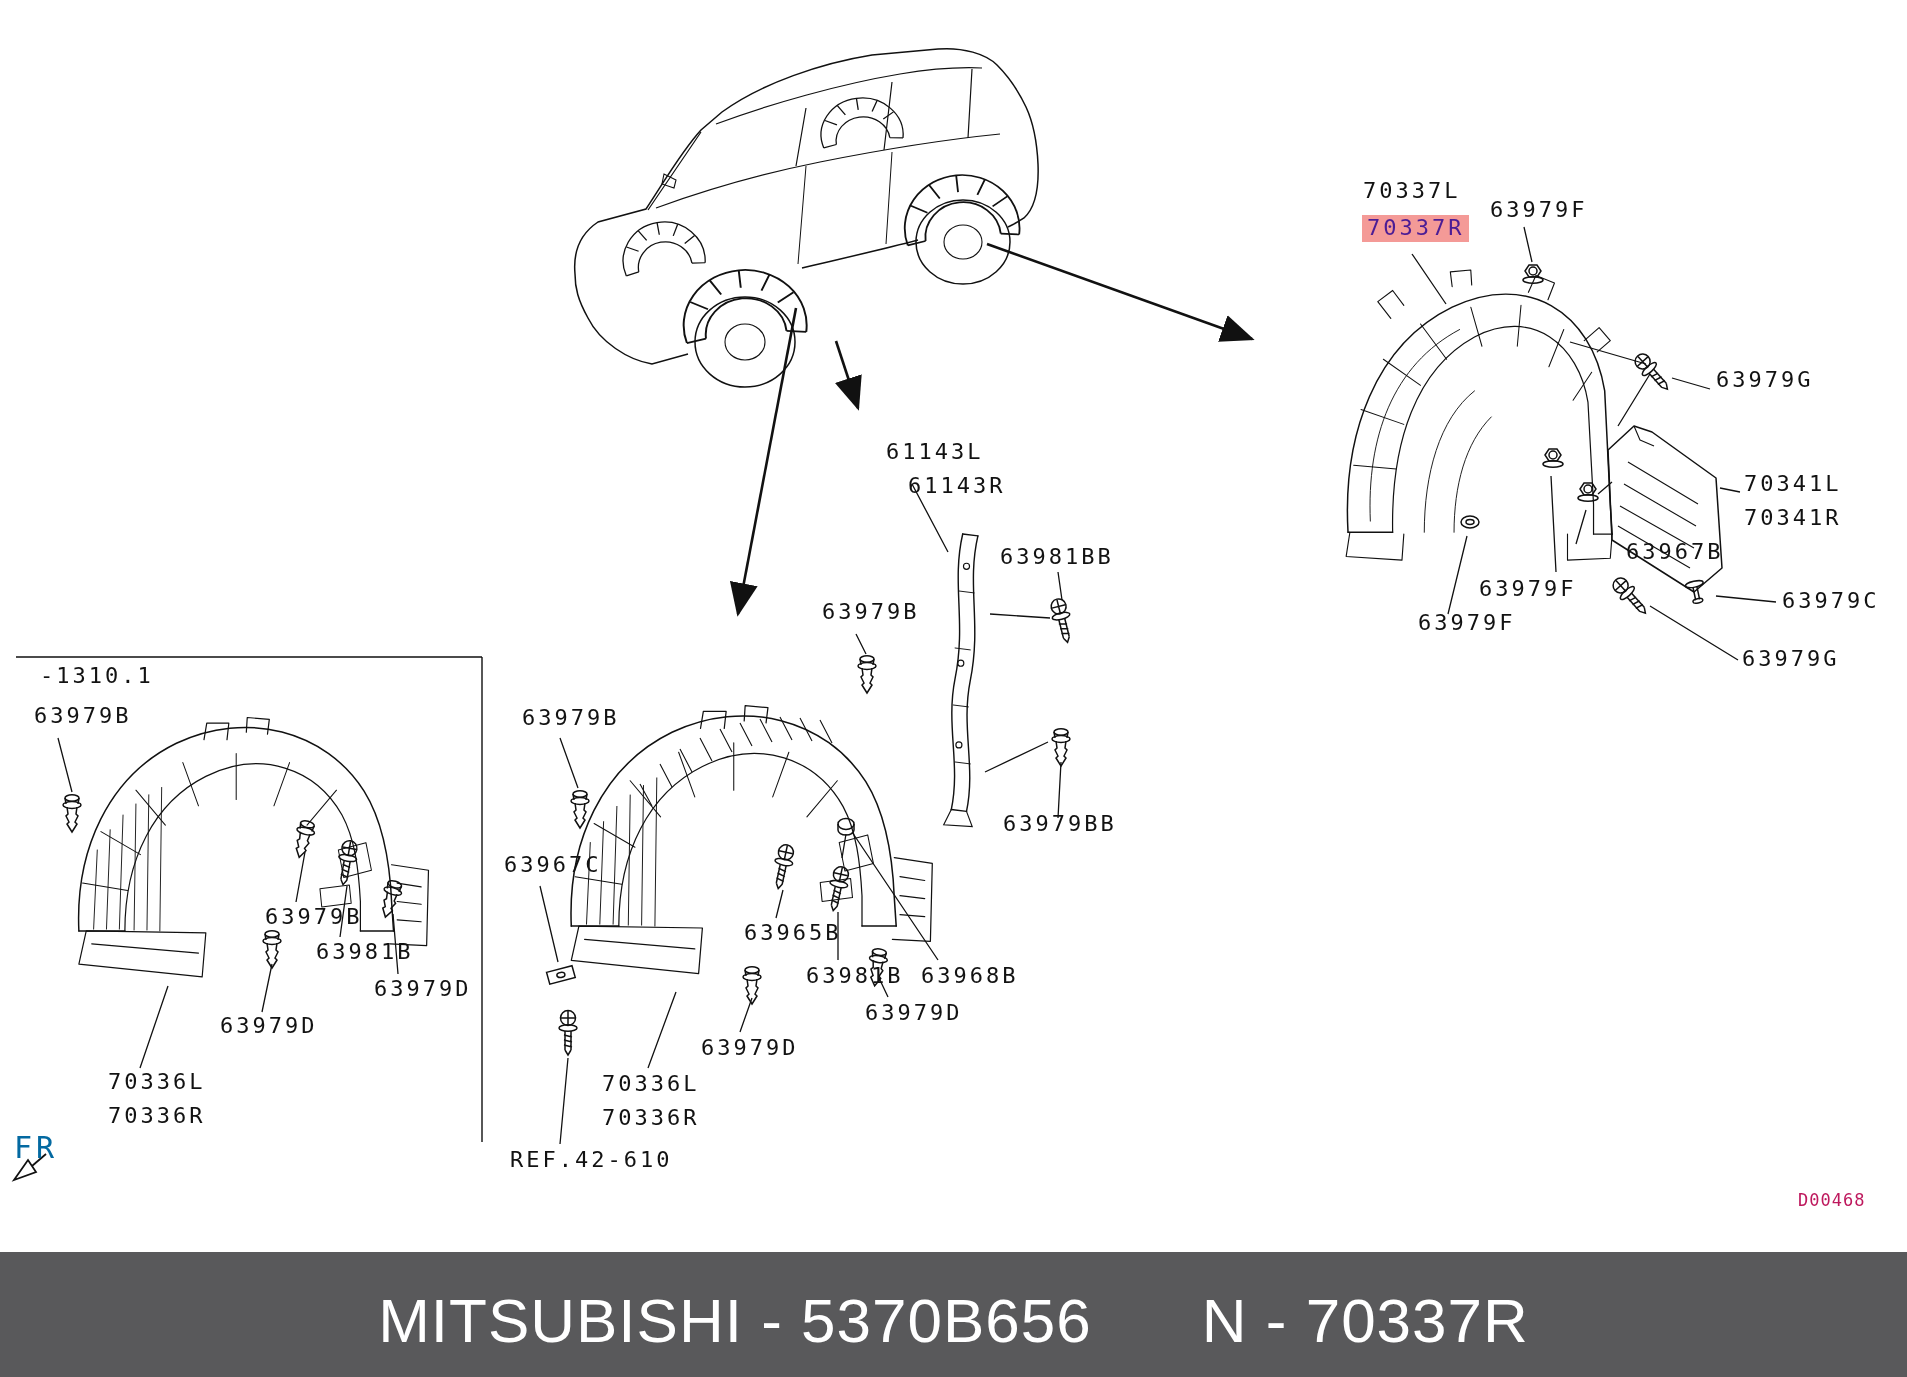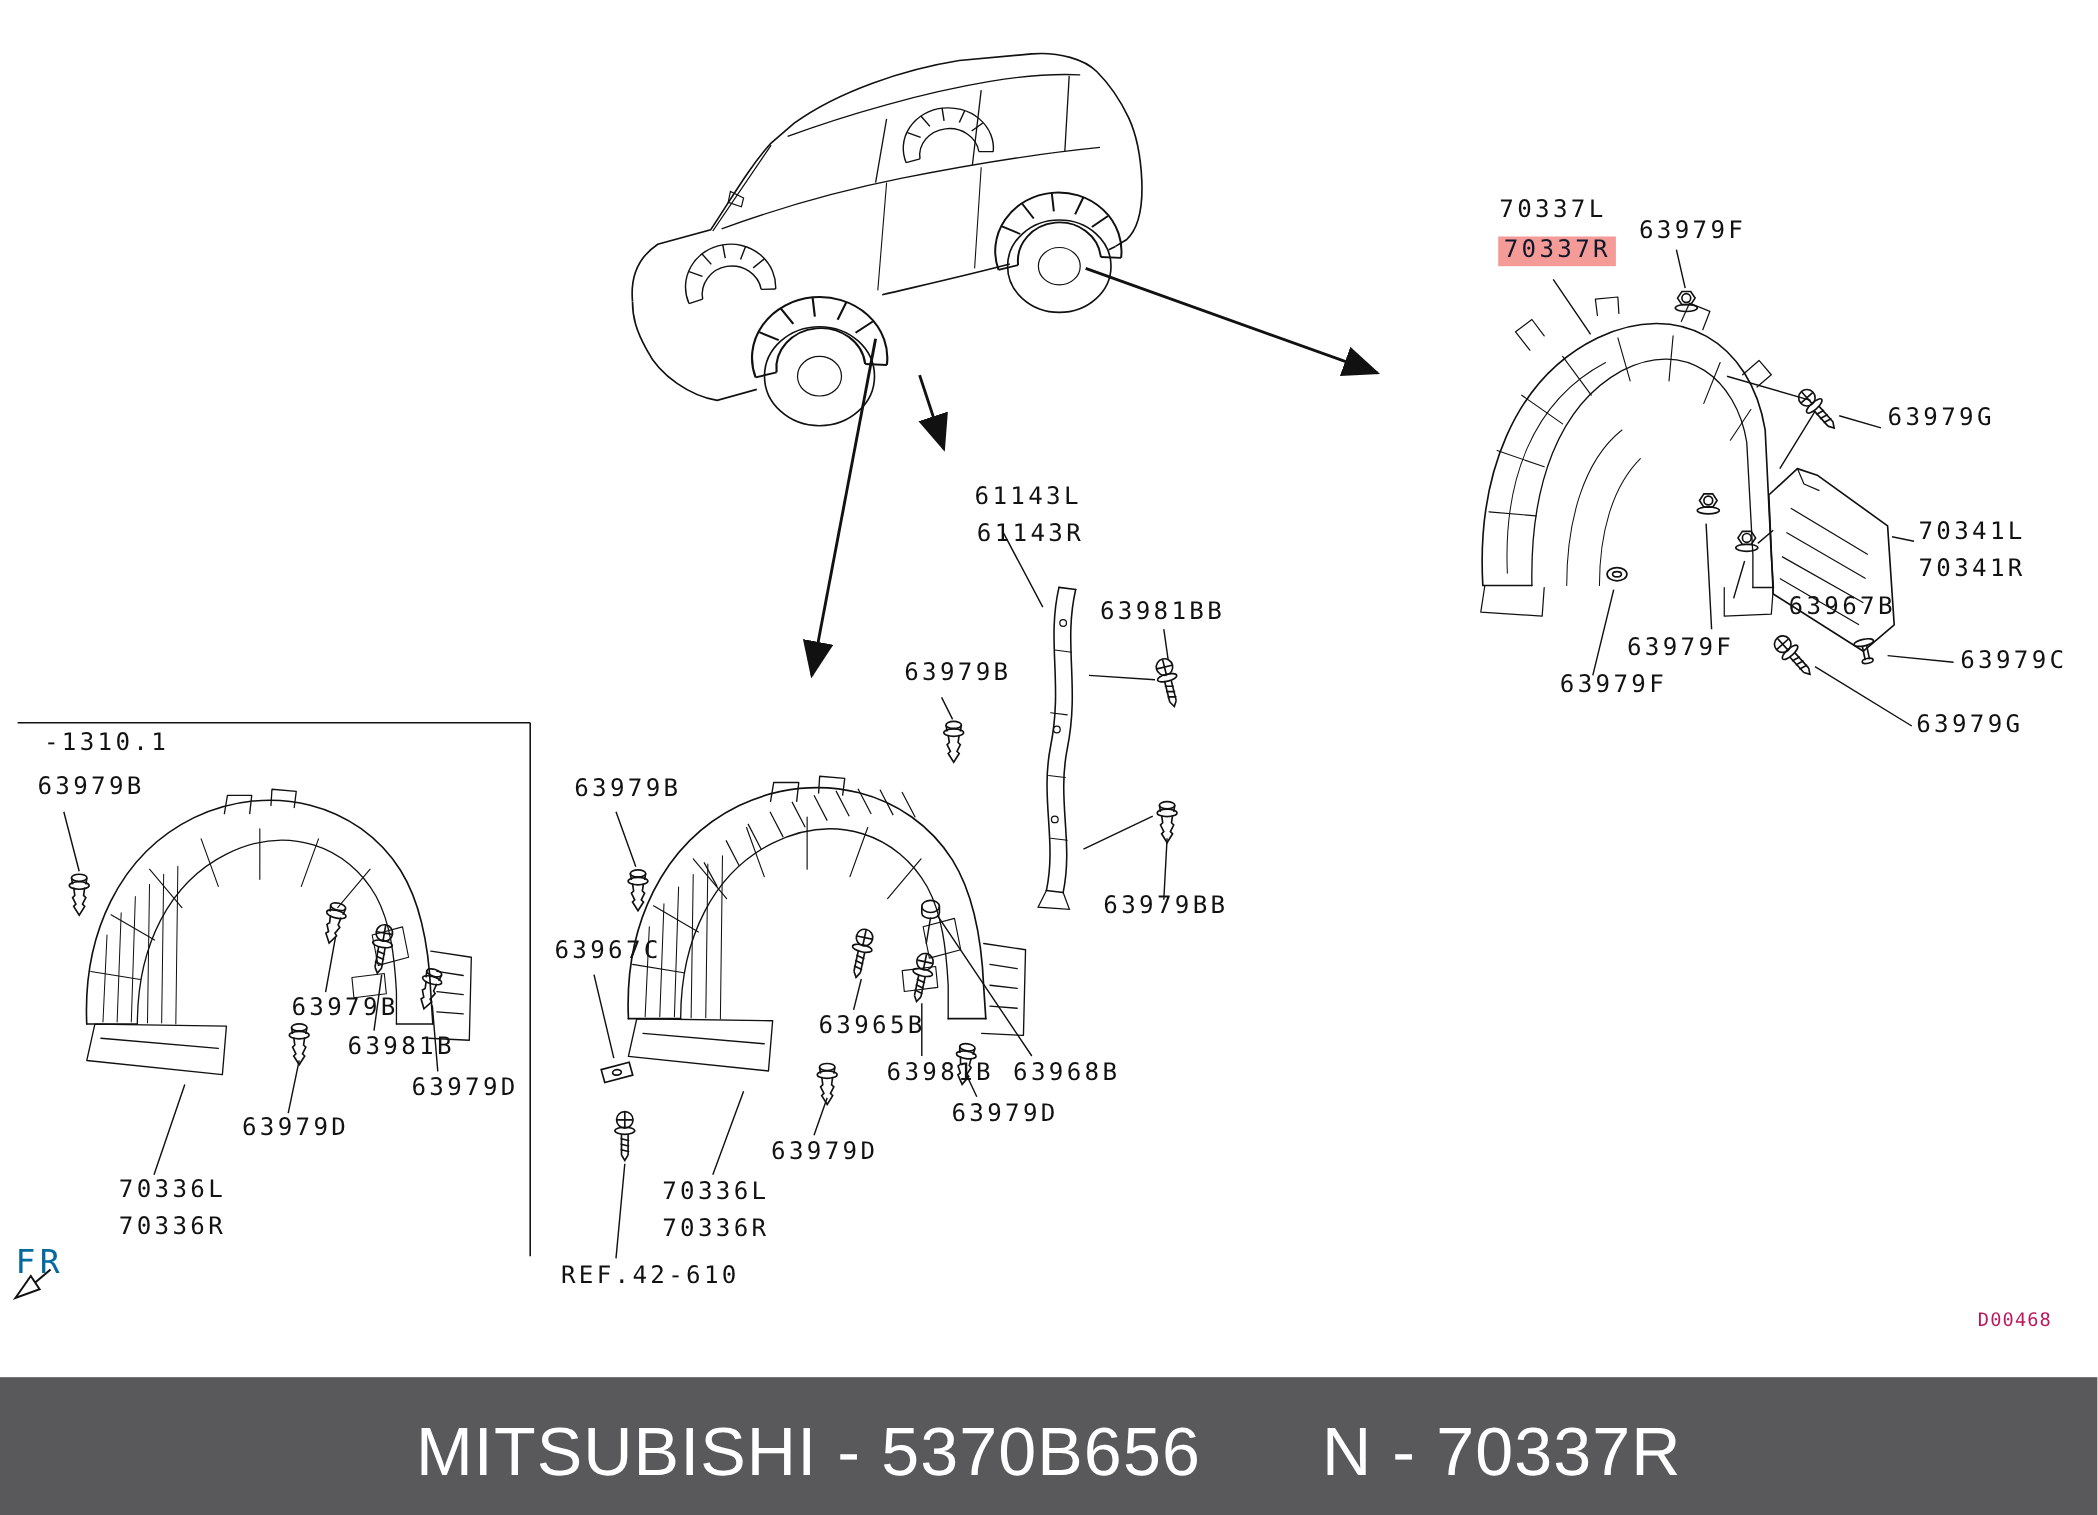--- a/index.html
+++ b/index.html
@@ -18,21 +18,21 @@
     position: absolute;
     font-family: "DejaVu Sans Mono", monospace;
     font-size: 22px;
     letter-spacing: 3px;
     line-height: 1.1;
     color: #121212;
     white-space: nowrap;
   }
   .lbl.hl {
     background: #f49a97;
-    color: #0f172a;
+    color: #4c1d95;
     padding: 1px 5px 2px 5px;
     transform: translate(-5px, -2px);
   }
   .fr-label {
     position: absolute;
     left: 14px; top: 1118px;
     font-family: "DejaVu Sans Mono", monospace;
     font-weight: normal;
     font-size: 30px;
     letter-spacing: 4px;
@@ -250,21 +250,21 @@
   <div class="lbl" style="left:1490px;top:186px">63979F</div>
   <div class="lbl" style="left:1716px;top:356px">63979G</div>
   <div class="lbl" style="left:1744px;top:460px">70341L</div>
   <div class="lbl" style="left:1744px;top:494px">70341R</div>
   <div class="lbl" style="left:1626px;top:528px">63967B</div>
   <div class="lbl" style="left:1479px;top:565px">63979F</div>
   <div class="lbl" style="left:1418px;top:599px">63979F</div>
   <div class="lbl" style="left:1782px;top:577px">63979C</div>
   <div class="lbl" style="left:1742px;top:635px">63979G</div>
   <div class="lbl" style="left:886px;top:428px">61143L</div>
-  <div class="lbl" style="left:888px;top:462px">61143R</div>
+  <div class="lbl" style="left:908px;top:462px">61143R</div>
   <div class="lbl" style="left:1000px;top:533px">63981BB</div>
   <div class="lbl" style="left:822px;top:588px">63979B</div>
   <div class="lbl" style="left:1003px;top:800px">63979BB</div>
   <div class="lbl" style="left:522px;top:694px">63979B</div>
   <div class="lbl" style="left:504px;top:841px">63967C</div>
   <div class="lbl" style="left:744px;top:909px">63965B</div>
   <div class="lbl" style="left:806px;top:952px">63981B</div>
   <div class="lbl" style="left:921px;top:952px">63968B</div>
   <div class="lbl" style="left:865px;top:989px">63979D</div>
   <div class="lbl" style="left:701px;top:1024px">63979D</div>

